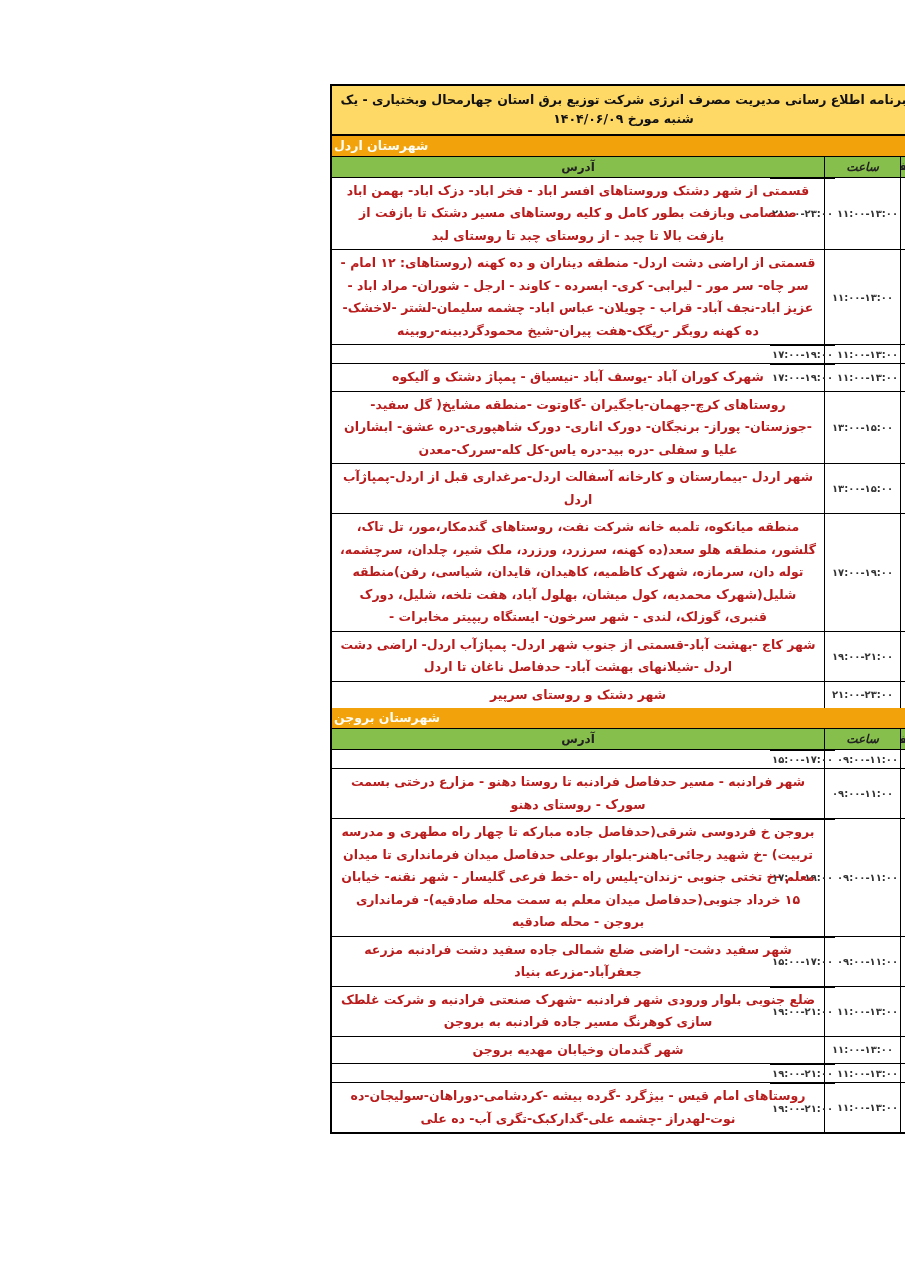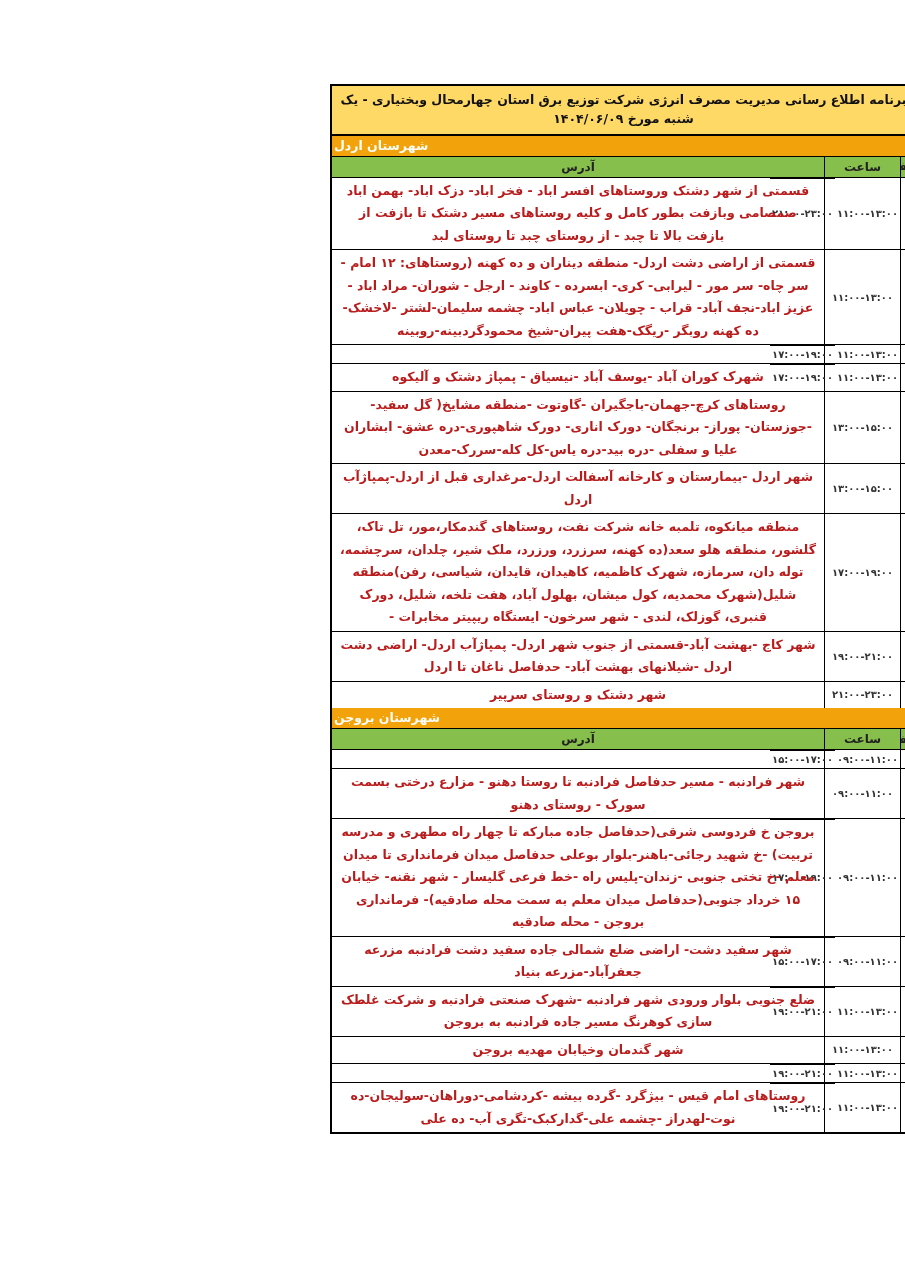--- a/index.html
+++ b/index.html
@@ -70,21 +70,21 @@
     padding: 2px 6px;
     min-height: 20px;
   }
   .hdr-row { background: #86bf4b; }
   .hdr-cell {
     display: flex; align-items: center; justify-content: center;
     font-weight: bold; font-size: 12px; color: #222;
     padding: 3px 2px;
   }
   .hdr-address { flex: 1 1 auto; }
-  .hdr-hours { width: 76px; flex: 0 0 76px; border-left: 1px solid #000; }
+  .hdr-hours { width: 76px; flex: 0 0 76px; border-left: 1px solid #000; font-style: italic; }
   .hdr-num { width: 15px; flex: 0 0 15px; border-left: 1px solid #000; overflow: hidden; font-size: 10px; }
 </style>
 </head>
 <body>
 
 <div class="page">
   <div class="doc">
     <div class="title-row">برنامه اطلاع رسانی مدیریت مصرف انرژی شرکت توزیع برق استان چهارمحال وبختیاری - یک شنبه مورخ ۱۴۰۴/۰۶/۰۹</div>
     <div id="sections">
         <div class="sec">

